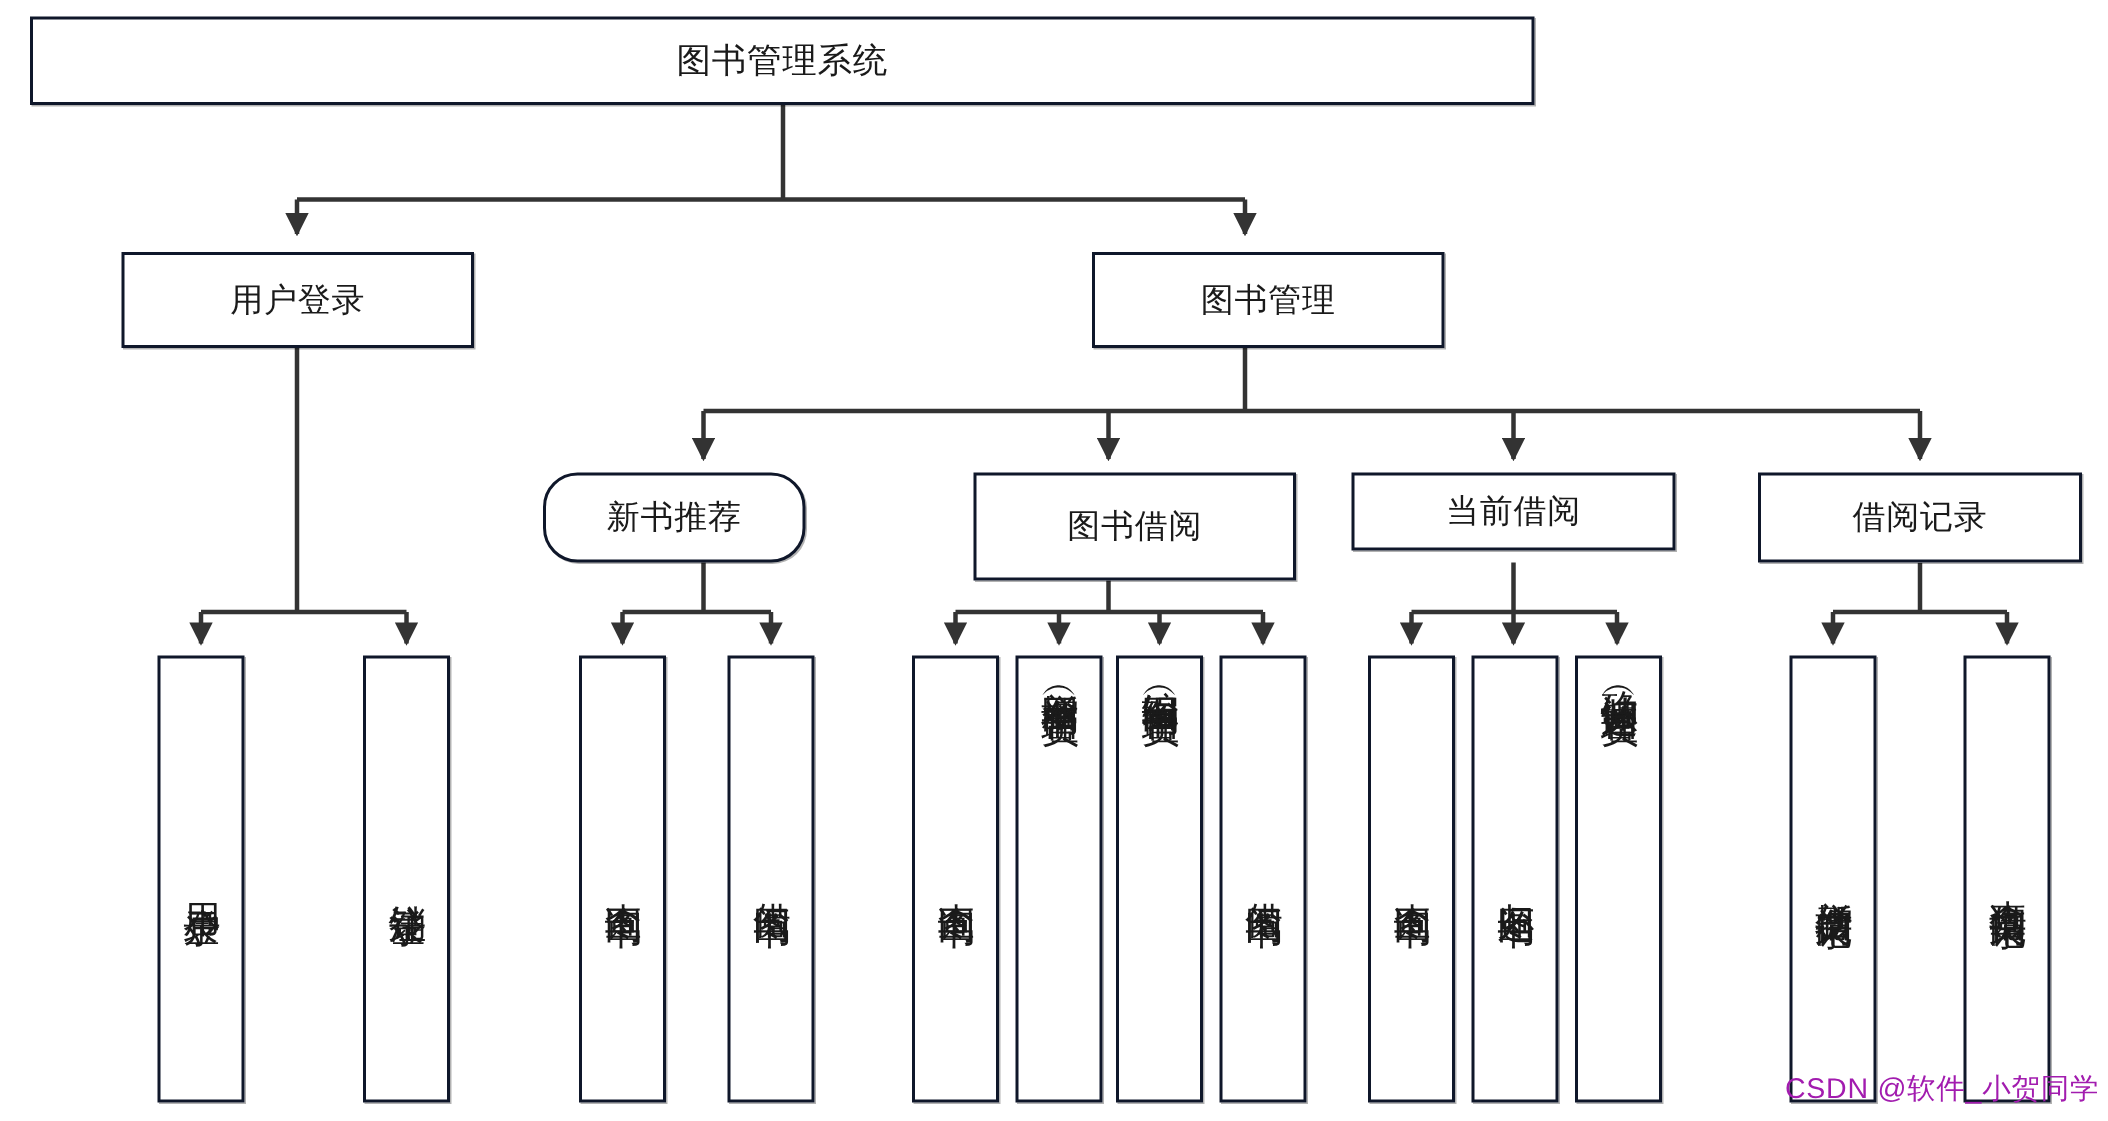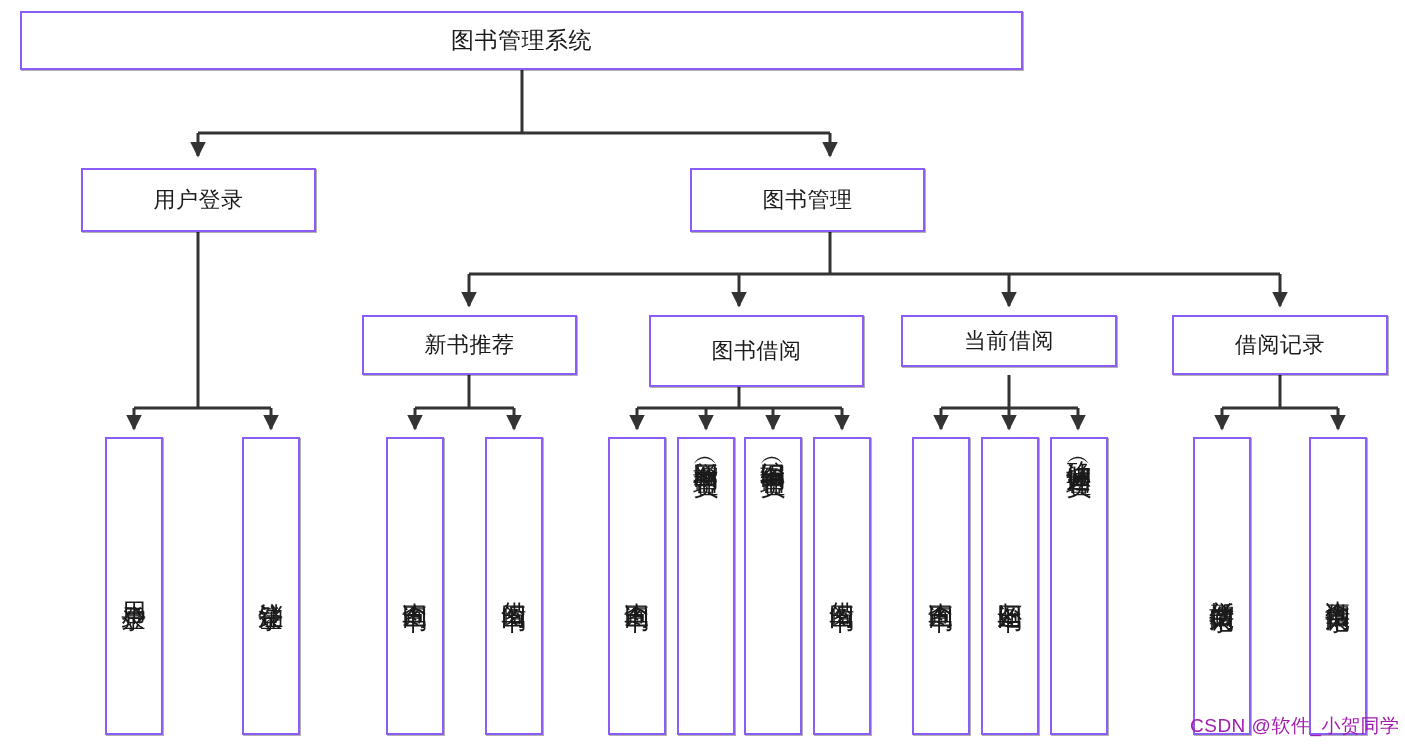--- a/index.html
+++ b/index.html
@@ -22,21 +22,21 @@
     left: 0;
     top: 0;
     width: 1405px;
     height: 747px;
     pointer-events: none;
   }
   .node {
     position: absolute;
     box-sizing: border-box;
     background: #ffffff;
-    border: 2px solid #8b5cf6;
+    border: 2px solid #0f172a;
     box-shadow: 1px 1px 0 rgba(0,0,0,0.30);
     display: flex;
     align-items: center;
     justify-content: center;
     color: #1a1a1a;
   }
   .node-h {
     font-size: 22px;
     letter-spacing: 0.5px;
     line-height: 1.2;
@@ -129,25 +129,25 @@
     </g>
   </svg>
 
   <div class="node node-h node-root" style="left:20px; top:11px; width:1003px; height:59px;">
     <span>图书管理系统</span>
   </div>
 
   <div class="node node-h" style="left:81px; top:168px; width:235px; height:64px;">
     <span>用户登录</span>
   </div>
-  <div class="node node-h" style="left:690px; top:168px; width:235px; height:64px;">
+  <div class="node node-h" style="left:728px; top:168px; width:235px; height:64px;">
     <span>图书管理</span>
   </div>
 
-  <div class="node node-h" style="left:362px; top:315px; width:215px; height:60px;">
+  <div class="node node-h" style="left:362px; top:315px; width:175px; height:60px;border-radius:23px;">
     <span>新书推荐</span>
   </div>
   <div class="node node-h" style="left:632px; top:315px; width:215px; height:72px;margin-left:17px;">
     <span>图书借阅</span>
   </div>
   <div class="node node-h" style="left:901px; top:315px; width:216px; height:52px;">
     <span>当前借阅</span>
   </div>
   <div class="node node-h" style="left:1172px; top:315px; width:216px; height:60px;">
     <span>借阅记录</span>

